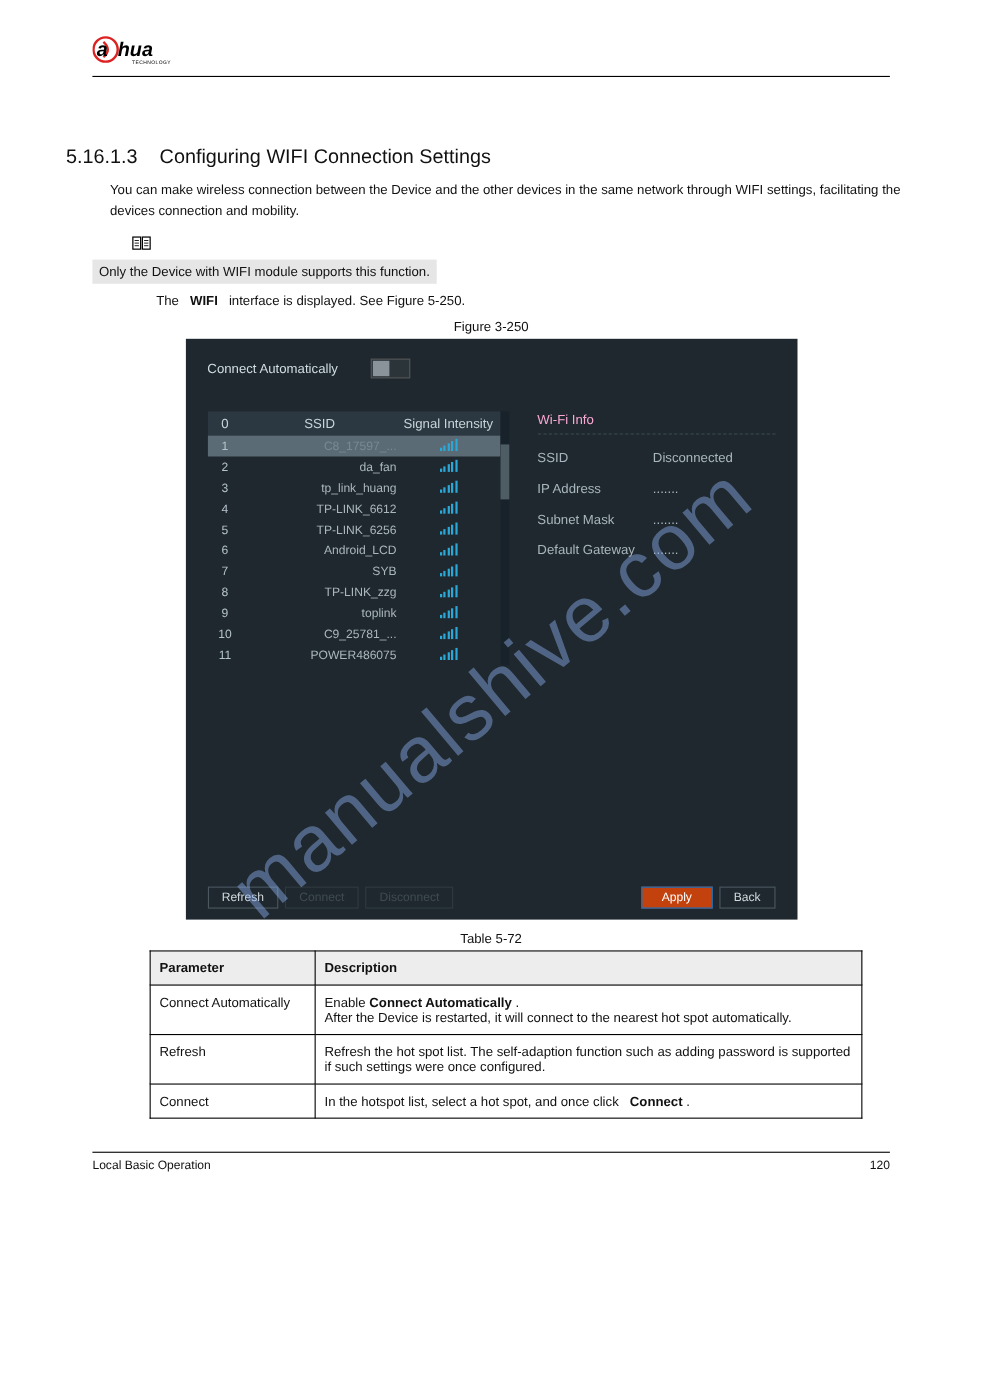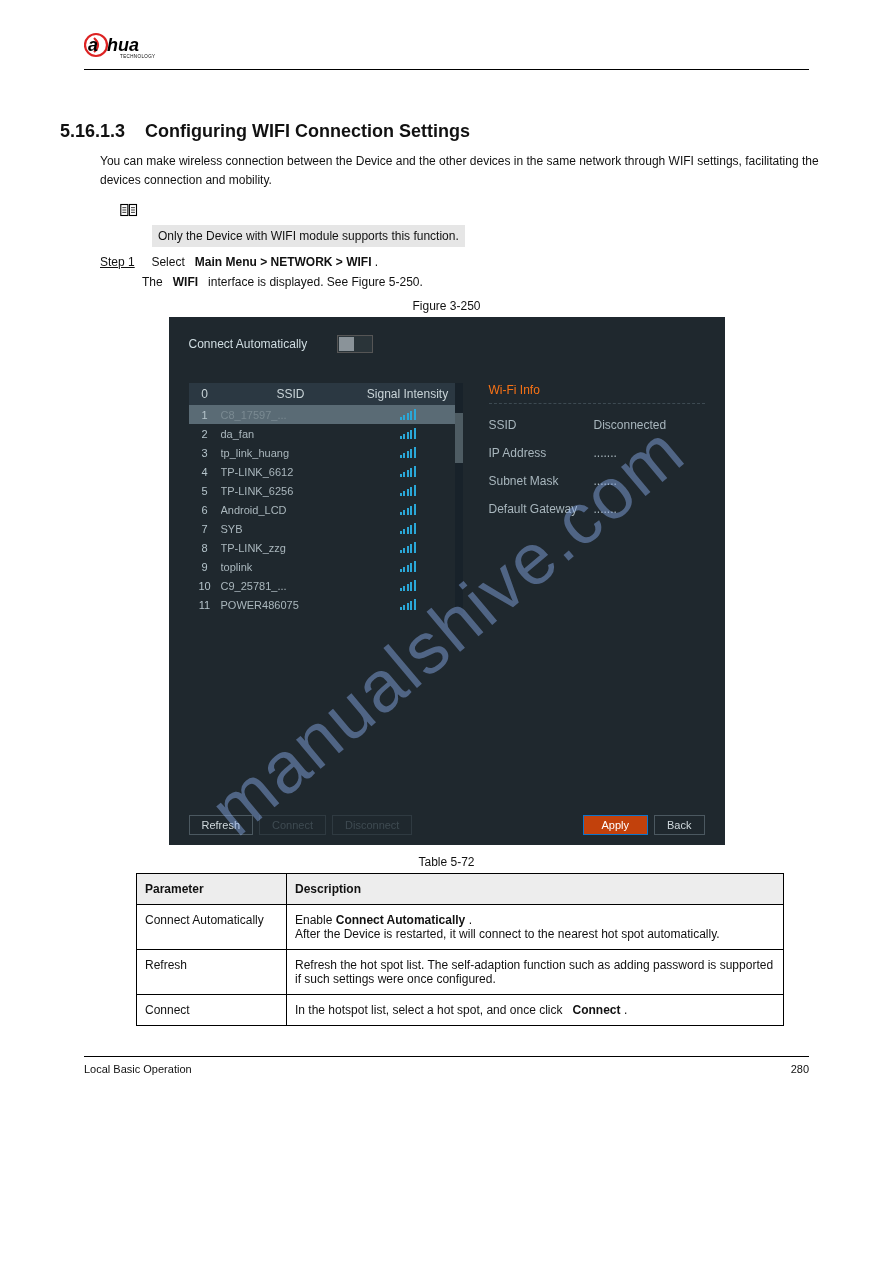--- a/index.html
+++ b/index.html
@@ -2,57 +2,57 @@
 <html><head>
 <meta charset="utf-8">
 <style>
   * { box-sizing: border-box; margin: 0; padding: 0; }
   body { font-family: Arial, Helvetica, sans-serif; font-size: 12px; color: #111; background: #fff; }
   .page { width: 893px; margin: 0 auto; position: relative; }
   .header-area { padding: 30px 84px 10px 84px; }
   .logo-box { display: inline-block; }
   .hr { border: none; border-top: 1.5px solid #000; margin-top: 6px; }
   .content { padding: 0 60px 0 60px; position: relative; }
-  .section-heading { font-size: 18px; font-weight: bold; margin-top: 41px; margin-bottom: 10px; }
+  .section-heading { font-size: 18px; font-weight: normal; margin-top: 52px; margin-bottom: 10px; }
   .body-text { font-size: 12px; line-height: 1.6; margin-bottom: 8px; }
   .indent { margin-left: 40px; }
   .note-icon-box { margin-left: 60px; margin-top: 12px; }
-  .note-highlight { background: #e6e6e6; padding: 4px 6px; display: inline-block; margin-left: 92px; margin-top: 4px; margin-bottom: 8px; }
+  .note-highlight { background: #e6e6e6; padding: 4px 6px; display: inline-block; margin-left: 24px; margin-top: 4px; margin-bottom: 8px; }
   .step-row { margin-left: 40px; margin-bottom: 6px; }
   .step-underline { text-decoration: underline; font-size: 12px; }
   .figure-caption { text-align: center; font-size: 12px; margin-top: 10px; margin-bottom: 4px; }
   .figure-img-wrap { width: 556px; margin: 0 auto; }
 
   
   .ui-dark { background:#1f282e; color:#b5c4cb; width:556px; height:528px; position:relative; font-family: Arial, sans-serif; font-size:12px; }
   .ui-top-row { display:flex; align-items:center; padding:18px 20px 0 20px; }
   .ui-label { color:#d0dde2; }
   .toggle { width:36px; height:18px; border:1px solid #555; background:#2a3439; margin-left:30px; position:relative; }
   .toggle::before { content:""; position:absolute; left:1px; top:1px; width:15px; height:14px; background:#8a9399; }
   .ui-body { display:flex; padding:30px 20px 0 20px; gap:26px; }
   .wifi-table { width:266px; }
   .wifi-head { display:flex; background:#2b3842; height:22px; align-items:center; color:#c9d4d8; font-size:12px; }
   .col-idx { width:32px; text-align:center; }
   .col-ssid { width:140px; text-align:center; }
   .col-sig { flex:1; text-align:center; }
   .wifi-row { display:flex; height:19px; align-items:center; font-size:11px; }
-  .wifi-row .col-ssid { color:#aab7bd; text-align:left; overflow:hidden; white-space:nowrap; }
+  .wifi-row .col-ssid { color:#aab7bd; text-align:right; overflow:hidden; white-space:nowrap; }
   .wifi-row.sel { background:#5a6b75; }
   .wifi-row.sel .col-ssid { color:#7a8a92; }
   .sig-bars { display:inline-flex; align-items:flex-end; height:12px; gap:1.5px; }
   .sig-bars span { width:2px; background:#2aa8d8; }
   .sig-bars span:nth-child(1){height:3px;}
   .sig-bars span:nth-child(2){height:5px;}
   .sig-bars span:nth-child(3){height:7px;}
   .sig-bars span:nth-child(4){height:9px;}
   .sig-bars span:nth-child(5){height:11px;}
   .scroll-ind { width:8px; background:#18222a; position:relative; }
   .scroll-thumb { position:absolute; left:0; right:0; top:30px; height:50px; background:#4e5c63; }
   .info-panel { flex:1; padding-top:0; }
-  .info-head { color:#f97316; border-bottom:1px dashed #3d4a52; padding-bottom:6px; margin-bottom:14px; font-size:12px; }
+  .info-head { color:#f9a8d4; border-bottom:1px dashed #3d4a52; padding-bottom:6px; margin-bottom:14px; font-size:12px; }
   .info-row { display:flex; margin-bottom:14px; font-size:12px; color:#a8b6bd; }
   .info-lab { width:105px; }
   .ui-bottom { position:absolute; left:20px; right:20px; bottom:10px; display:flex; gap:6px; align-items:center; }
   .btn { height:20px; line-height:18px; padding:0 12px; font-size:11px; border:1px solid #4b5860; color:#d0d9dd; background:transparent; }
   .btn.ghost { color:#3f4b52; border-color:#2f3a41; }
   .spacer { flex:1; }
   .btn.primary { background:#c2410c; border-color:#0f74c8; color:#fff; padding:0 18px; }
 
   
   .desc-table { width: 648px; margin-left: 76px; border-collapse: collapse; margin-top: 4px; }
@@ -102,28 +102,20 @@
         <line x1="3" y1="10" x2="8" y2="10" stroke="#000" stroke-width="1"></line>
         <line x1="3" y1="13" x2="8" y2="13" stroke="#000" stroke-width="1"></line>
         <rect x="12" y="3" width="9" height="14" fill="none" stroke="#000" stroke-width="1.4"></rect>
         <line x1="14" y1="7" x2="19" y2="7" stroke="#000" stroke-width="1"></line>
         <line x1="14" y1="10" x2="19" y2="10" stroke="#000" stroke-width="1"></line>
         <line x1="14" y1="13" x2="19" y2="13" stroke="#000" stroke-width="1"></line>
       </svg>
     </div>
     <div class="note-highlight">Only the Device with WIFI module supports this function.</div>
 
-    <div class="step-row">
-      <span class="step-underline">Step 1</span>
-      <span>&nbsp;&nbsp;&nbsp;</span>
-      <span>Select</span>
-      <span>&nbsp;</span>
-      <b>Main Menu &gt; NETWORK &gt; WIFI</b>
-      <span>.</span>
-    </div>
     <div class="step-row" style="margin-left:82px;">
       <span>The</span>
       <span>&nbsp;</span>
       <b>WIFI</b>
       <span>&nbsp;</span>
       <span>interface is displayed. See Figure 5-250.</span>
     </div>
 
     <div class="figure-caption">Figure 3-250</div>
 
@@ -332,15 +324,15 @@
           <b>Connect</b>
           <span>.</span>
         </td>
       </tr>
     </tbody>
       </table>
   </div>
 
   <div class="footer">
     <span>Local Basic Operation </span>
-    <span>280</span>
+    <span>120</span>
   </div>
 </div>
 
 </body></html>

